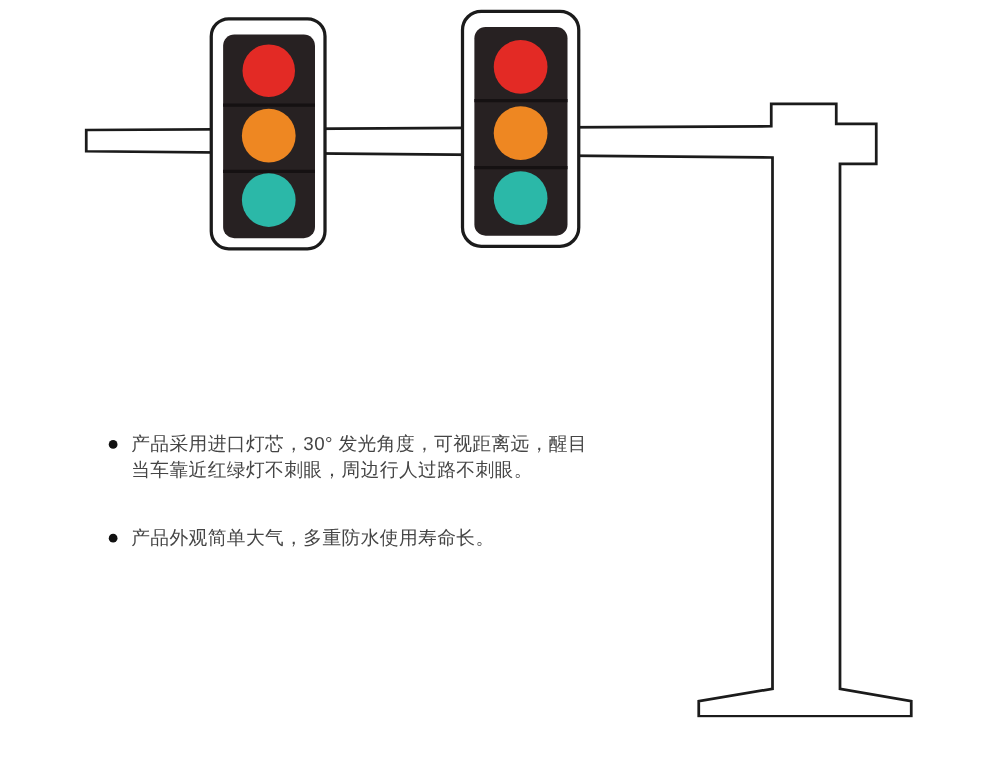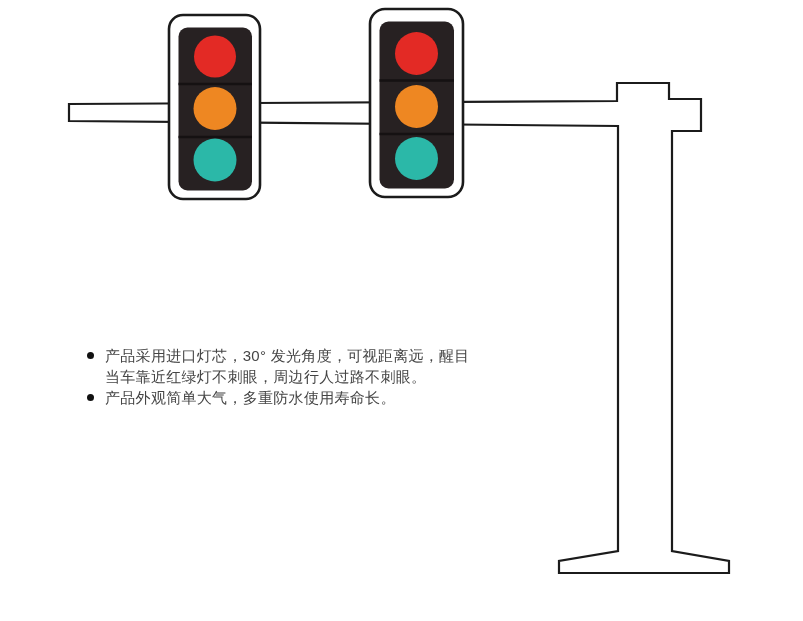--- a/index.html
+++ b/index.html
@@ -10,21 +10,21 @@
     overflow:hidden;
     font-family:"Liberation Sans","DejaVu Sans",sans-serif;
   }
   .illustration{position:absolute;left:0;top:0;}
   .features{
     position:absolute;
     left:87px;top:345px;
     width:640px;
   }
   .feature{display:flex;gap:11px;}
-  .feature + .feature{}
+  .feature + .feature{margin-top:33px;}
   .dot{
     flex:0 0 auto;
     width:7px;height:7px;border-radius:50%;
     background:#111111;
     margin-top:7px;
   }
   .ftext{
     margin:0;
     font-size:15px;
     line-height:21px;

